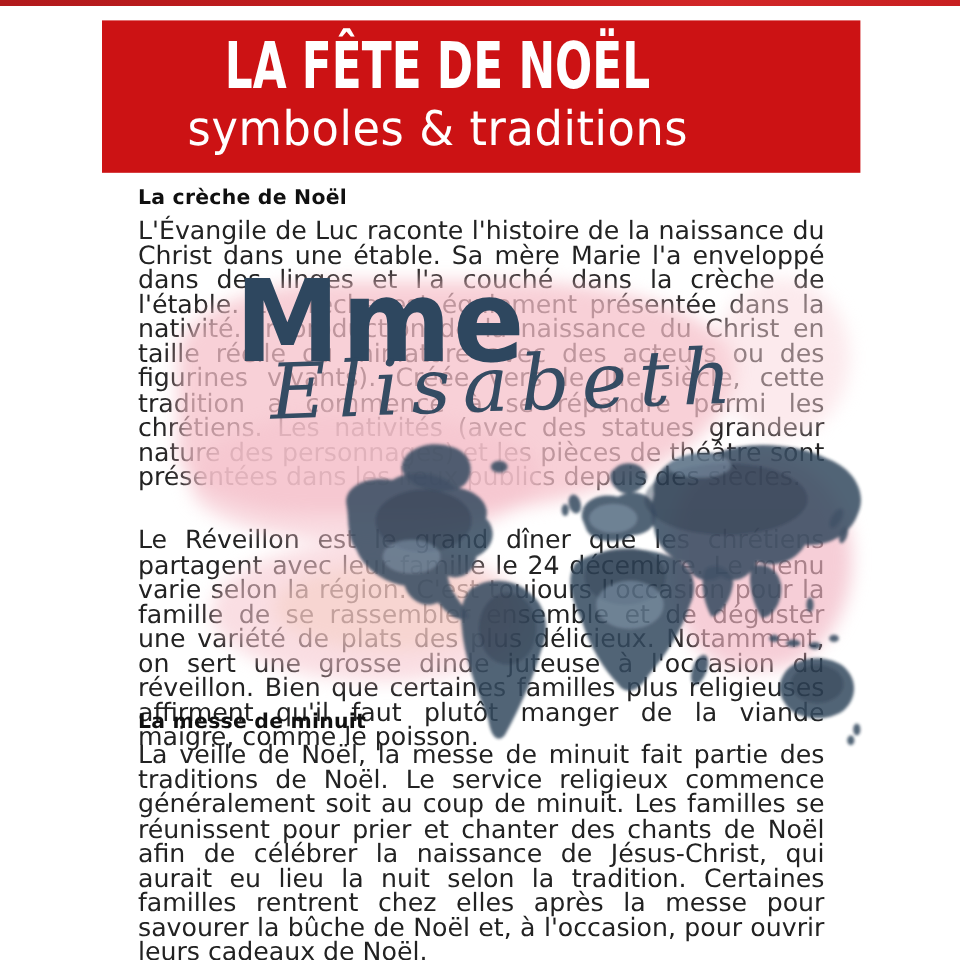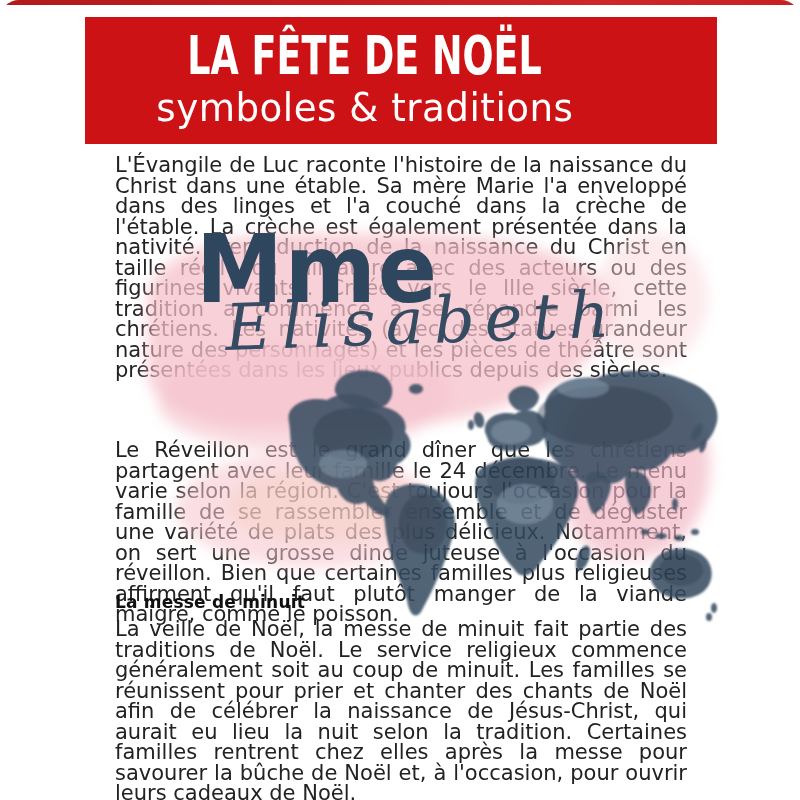--- a/index.html
+++ b/index.html
@@ -1,21 +1,21 @@
 <!DOCTYPE html>
 <html><head>
 <meta charset="utf-8">
 <style>
   html,body{margin:0;padding:0;}
   body{
     width:800px;height:800px;background:#ffffff;
     font-family:"DejaVu Sans", sans-serif;
     -webkit-font-smoothing:antialiased;
   }
-  .page{position:relative;width:800px;height:800px;background:#ffffff;overflow:hidden;border-radius:19px;}
+  .page{position:relative;width:800px;height:800px;background:#ffffff;overflow:hidden;}
 
   
   .top-strip{
     position:absolute;left:0;top:0;width:800px;height:5px;
     background:linear-gradient(90deg,#ad0e10 0%,#c31113 45%,#cf1b1c 75%,#c51415 100%);
     opacity:.95;
   }
 
   
   .banner{
@@ -90,20 +90,21 @@
   <div class="top-strip"></div>
 
   <div class="banner">
     <div class="banner-title">LA FÊTE DE NOËL</div>
     <div class="banner-subtitle">symboles &amp; traditions</div>
   </div>
 
   <div class="content">
 
     <div class="sec sec-1">
+      <h2>La crèche de Noël</h2>
       <p>L'Évangile de Luc raconte l'histoire de la naissance du Christ dans une étable. Sa mère Marie l'a enveloppé dans des linges et l'a couché dans la crèche de l'étable. La crèche est également présentée dans la nativité. (reproduction de la naissance du Christ en taille réelle ou miniature avec des acteurs ou des figurines vivants). Créée vers le IIIe siècle, cette tradition a commencé à se répandre parmi les chrétiens. Les nativités (avec des statues grandeur nature des personnages) et les pièces de théâtre sont présentées dans les lieux publics depuis des siècles.</p>
     </div>
 
     <div class="sec sec-2">
       <p><span>Le Réveillon est le grand dîner que les chrétiens partagent avec leur famille le </span><b>24 décembre</b><span>. Le menu varie selon la région. C'est toujours l'occasion pour la famille de se rassembler ensemble et de déguster une variété de plats des plus délicieux. Notamment, on sert une grosse dinde juteuse à l'occasion du réveillon. Bien que certaines familles plus religieuses affirment qu'il faut plutôt manger de la viande maigre, comme le poisson.</span></p>
     </div>
 
     <div class="sec sec-3">
       <h2>La messe de minuit</h2>
       <p>La veille de Noël, la messe de minuit fait partie des traditions de Noël. Le service religieux commence généralement soit au coup de minuit. Les familles se réunissent pour prier et chanter des chants de Noël afin de célébrer la naissance de Jésus-Christ, qui aurait eu lieu la nuit selon la tradition. Certaines familles rentrent chez elles après la messe pour savourer la bûche de Noël et, à l'occasion, pour ouvrir leurs cadeaux de Noël.</p>

